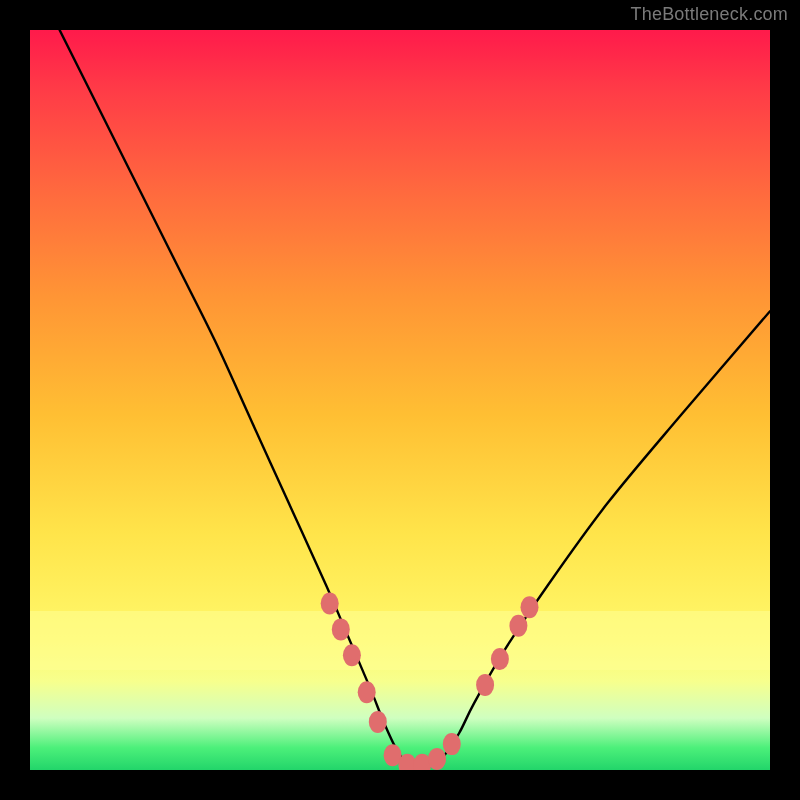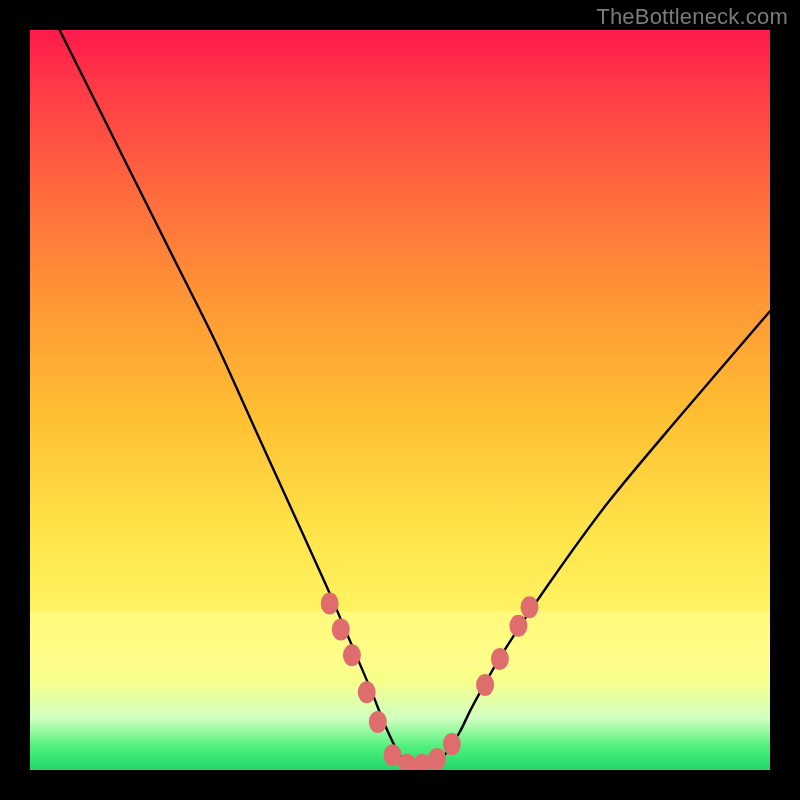--- a/index.html
+++ b/index.html
@@ -44,21 +44,21 @@
     right: 0;
     top: 78.5%;
     height: 8%;
     background: rgba(255,255,150,0.55);
   }
   .watermark {
     position: absolute;
     top: 4px;
     right: 12px;
     color: #7a7a7a;
-    font-size: 22px;
+    font-size: 18px;
     font-weight: 500;
     letter-spacing: 0.2px;
     user-select: none;
   }
   svg.curve {
     position: absolute;
     left: 0;
     top: 0;
     width: 740px;
     height: 740px;

